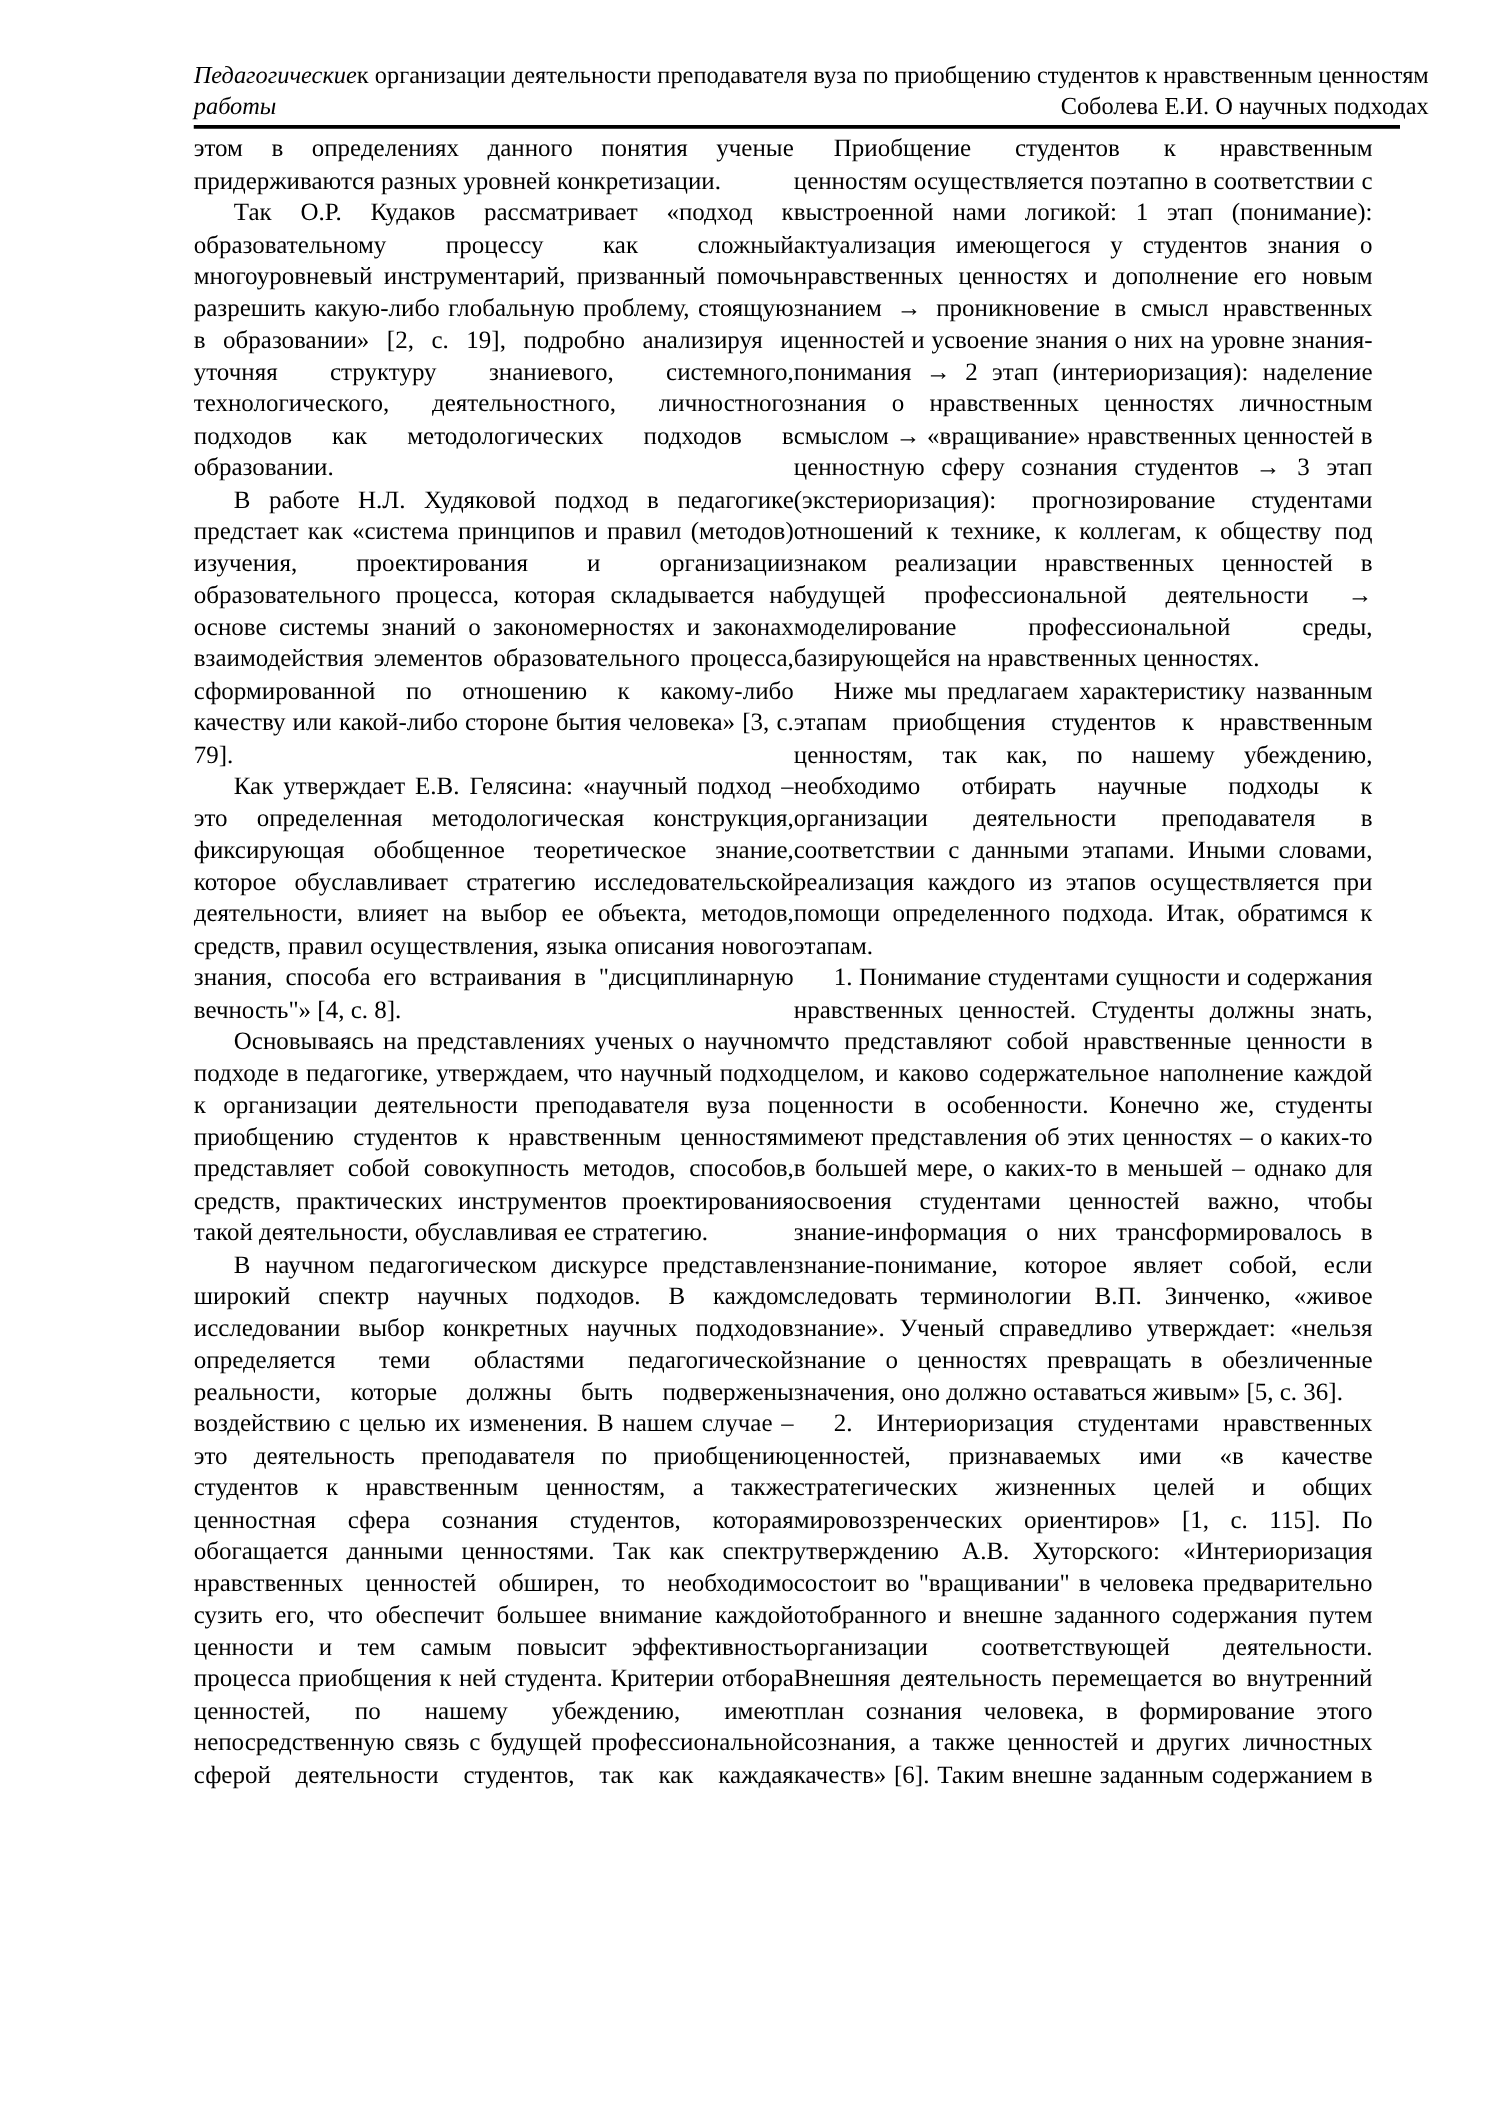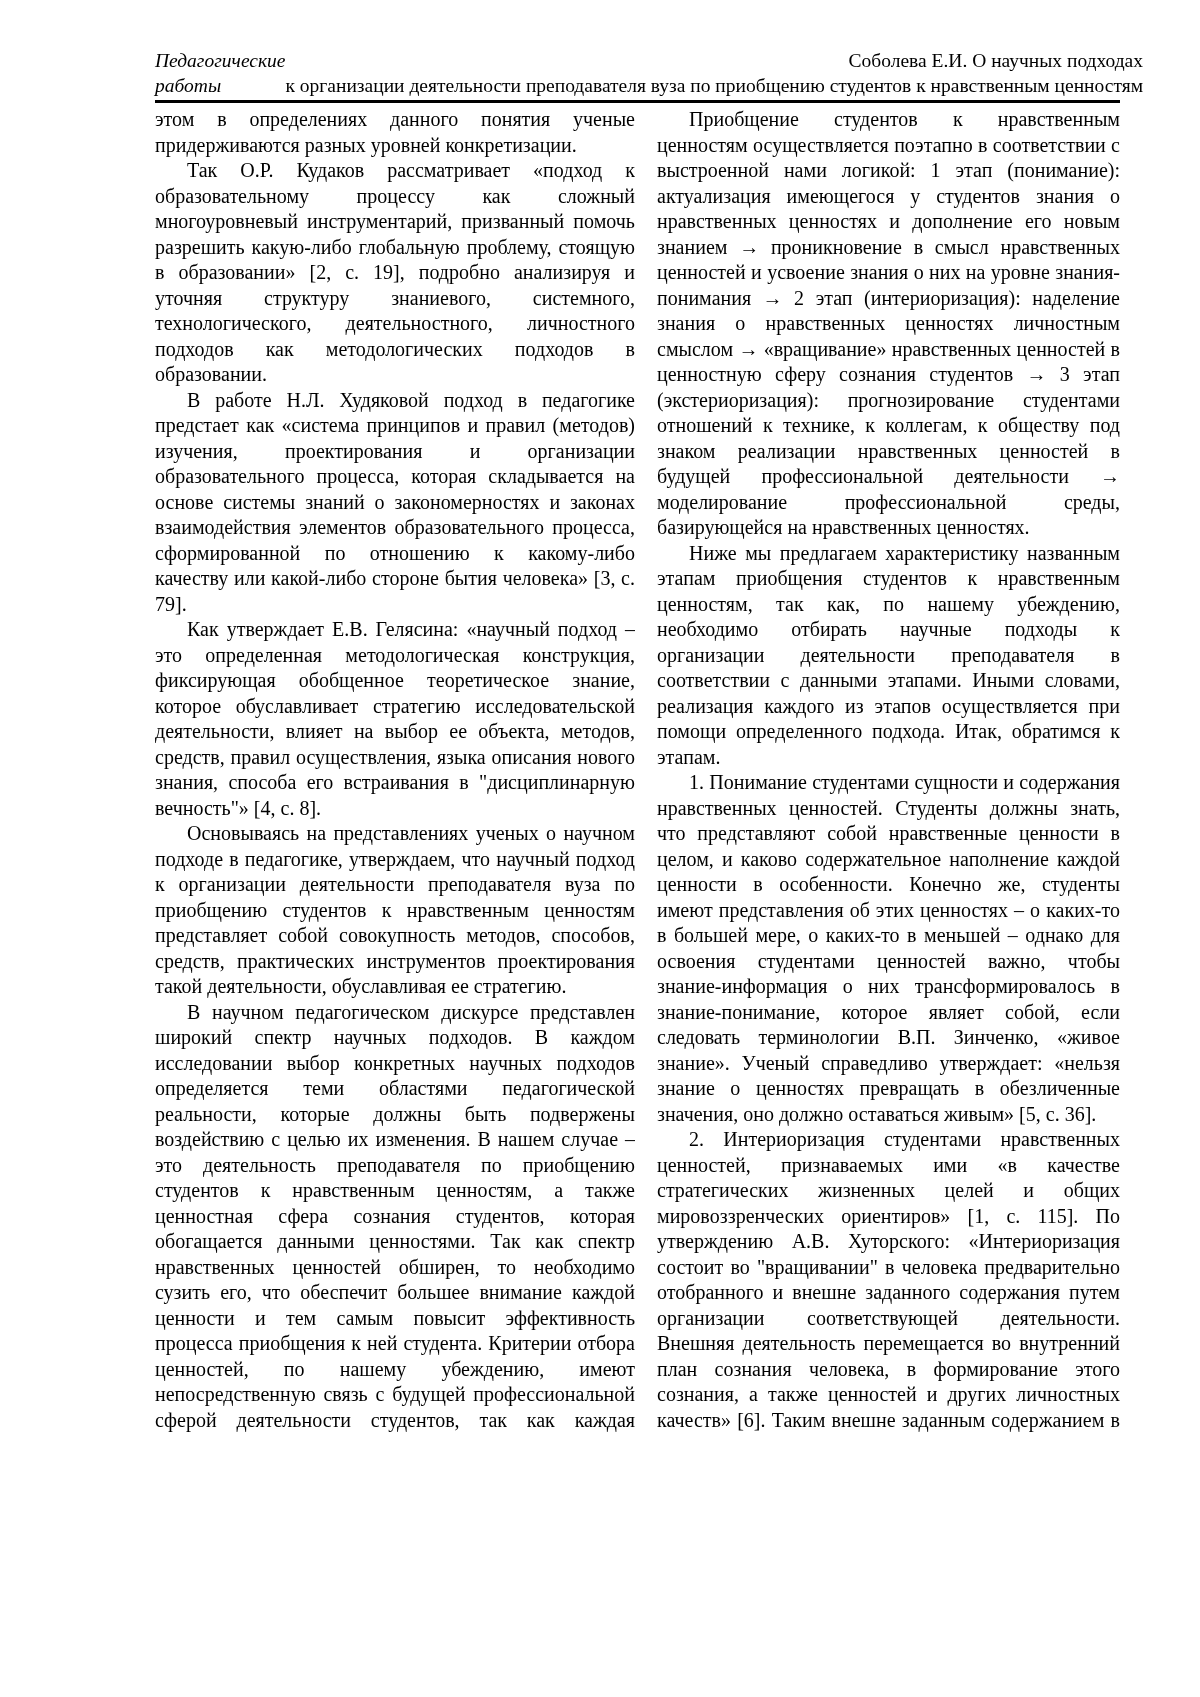--- a/index.html
+++ b/index.html
@@ -35,21 +35,20 @@
   }
   .rule-top { top: 100px; }
   .rule-bottom { top: 1586px; }
   
   .body-area {
     position: absolute;
     left: 155px; right: 80px;
     top: 107px; height: 1476px;
     display: grid;
     grid-template-columns: 480px 463px;
-    column-gap: 22px;
     overflow: hidden;
   }
   .col {
     font-size: 20px;
     line-height: 25.5px;
     text-align: justify;
     overflow: hidden;
   }
   .col p {
     text-indent: 32px;
@@ -73,22 +72,22 @@
 <body>
 
 <div class="page">
 
   <div class="hdr">
     <div class="hdr-left">
       <div>Педагогические</div>
       <div>работы</div>
     </div>
     <div class="hdr-right">
+      <div>к организации деятельности преподавателя вуза по приобщению студентов к нравственным ценностям</div>
       <div>Соболева Е.И. О научных подходах</div>
-      <div>к организации деятельности преподавателя вуза по приобщению студентов к нравственным ценностям</div>
     </div>
   </div>
 
   <div class="rule rule-top"></div>
 
   <div class="body-area">
     <section class="col col-left">
       <p>этом в определениях данного понятия ученые придерживаются разных уровней конкретизации.</p>
       <p>Так О.Р. Кудаков рассматривает «подход к образовательному процессу как сложный многоуровневый инструментарий, призванный помочь разрешить какую-либо глобальную проблему, стоящую в образовании» [2, с. 19], подробно анализируя и уточняя структуру знаниевого, системного, технологического, деятельностного, личностного подходов как методологических подходов в образовании.</p>
       <p>В работе Н.Л. Худяковой подход в педагогике предстает как «система принципов и правил (методов) изучения, проектирования и организации образовательного процесса, которая складывается на основе системы знаний о закономерностях и законах взаимодействия элементов образовательного процесса, сформированной по отношению к какому-либо качеству или какой-либо стороне бытия человека» [3, с. 79].</p>

